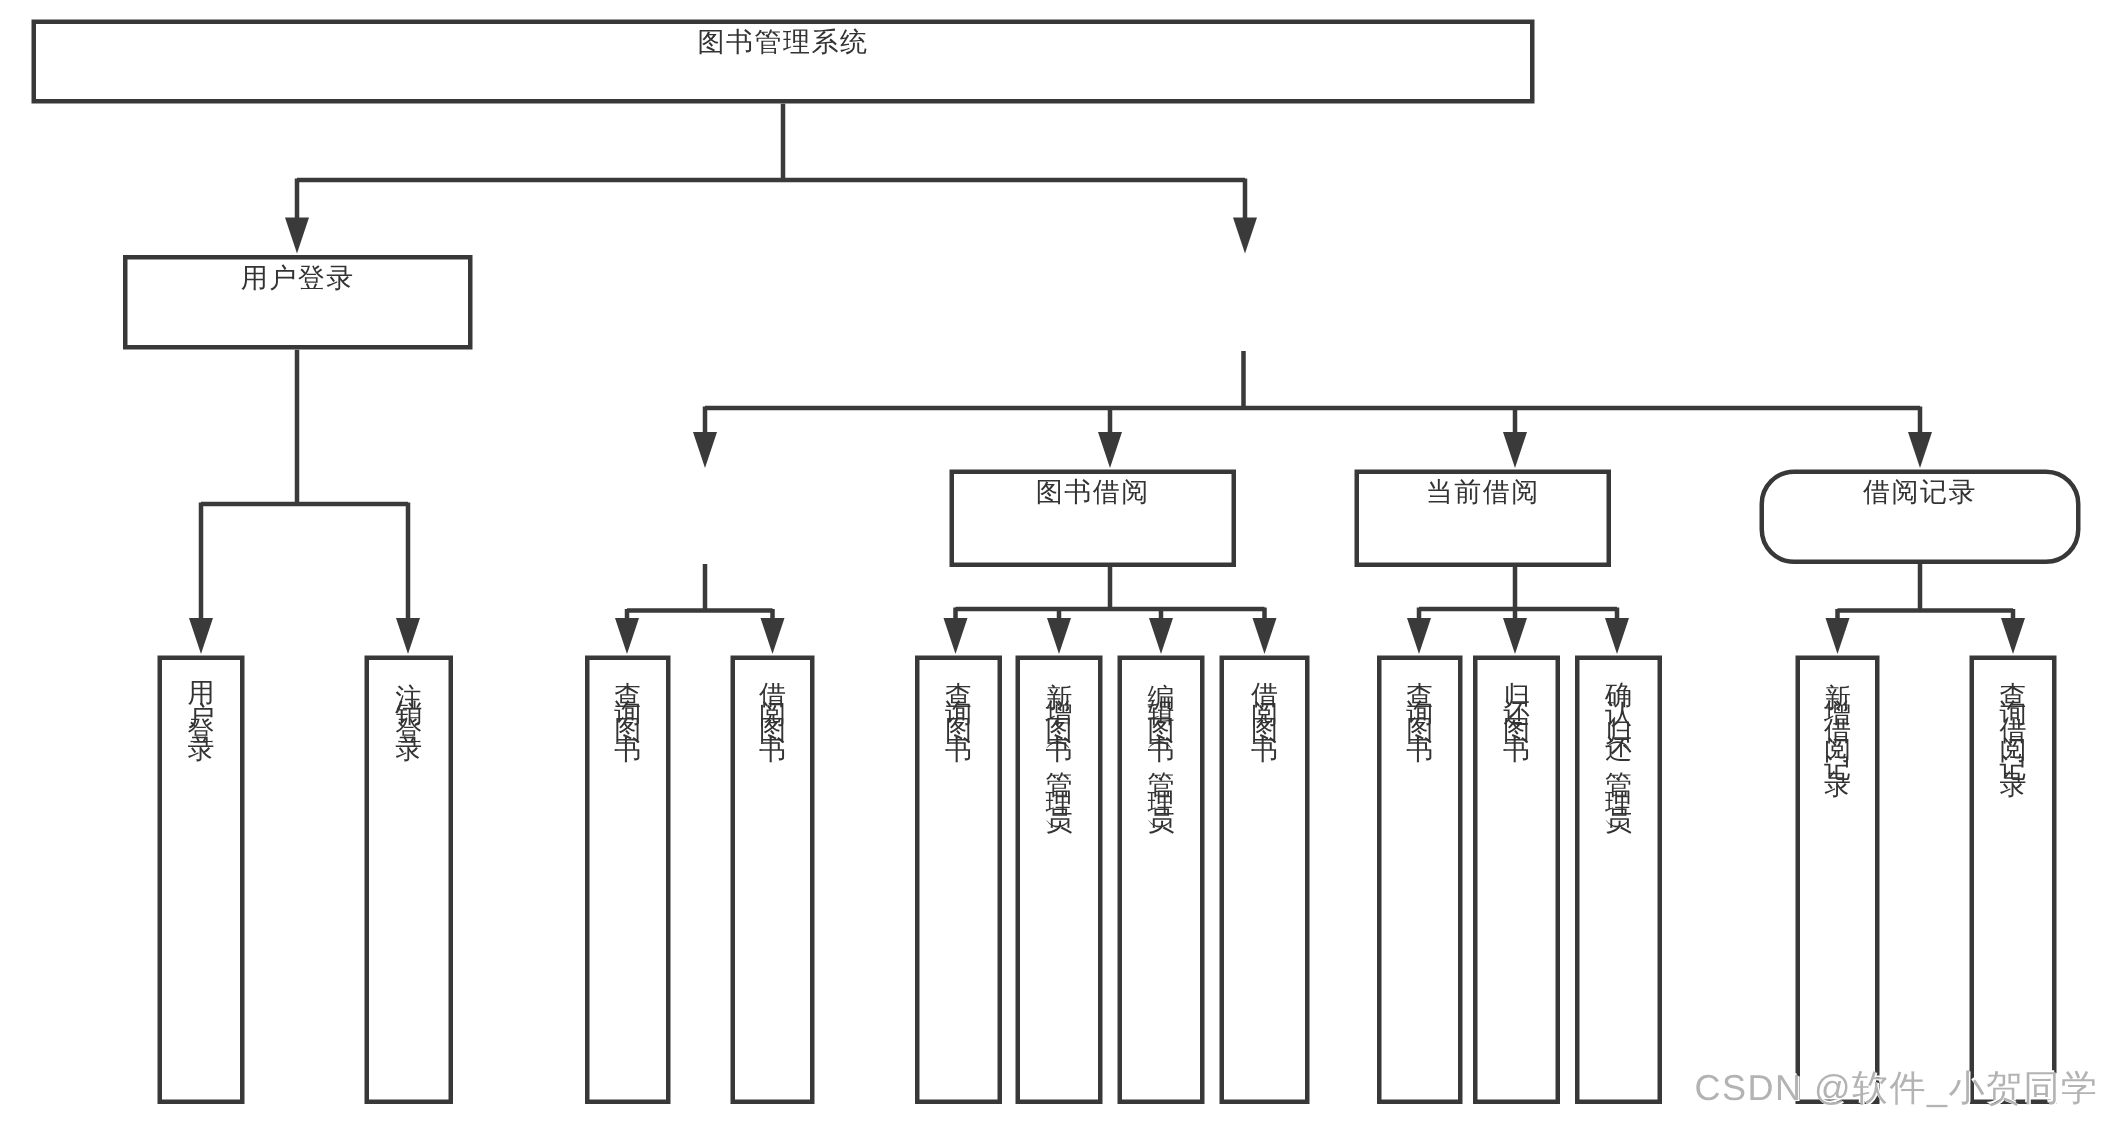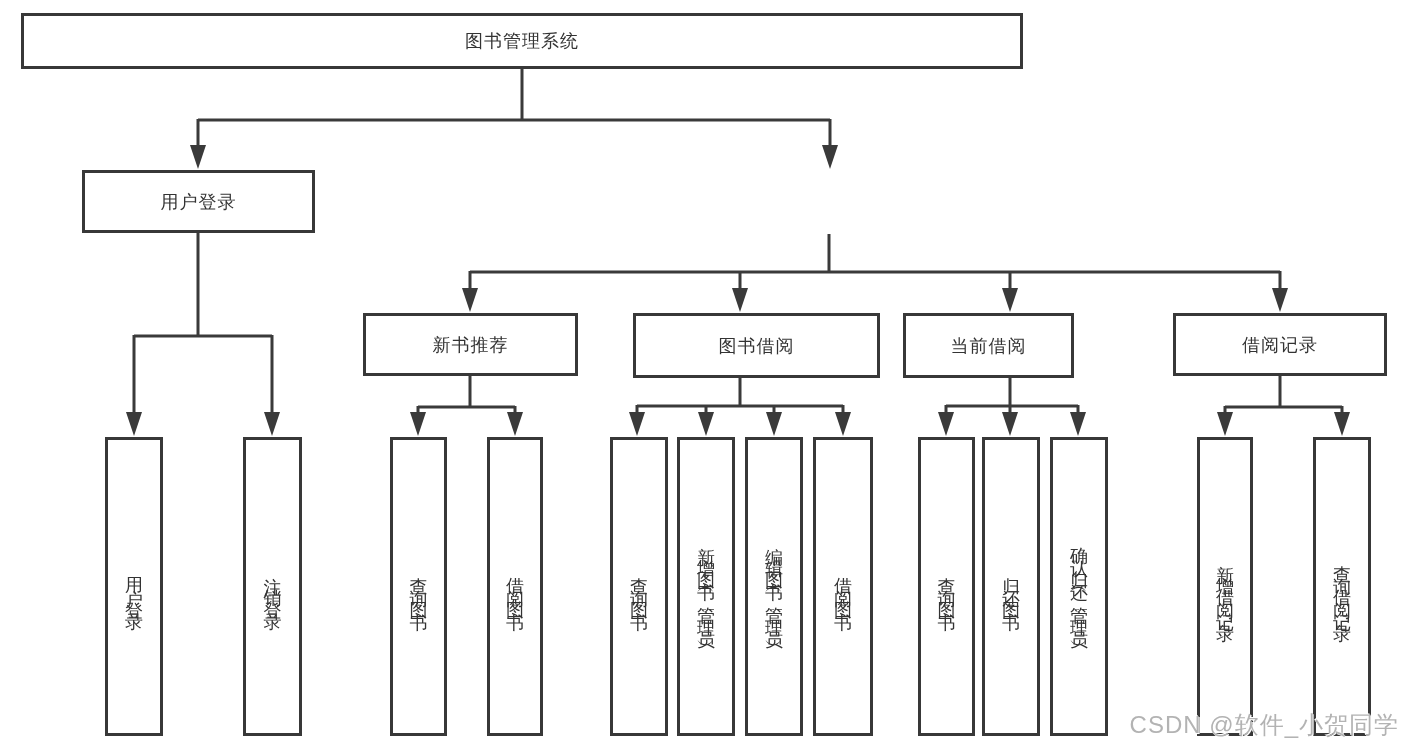--- a/index.html
+++ b/index.html
@@ -31,21 +31,20 @@
   .connectors polygon {
     fill: #3a3a3a;
     stroke: none;
   }
   .box {
     position: absolute;
     box-sizing: border-box;
     border: 3px solid #383838;
     background: #ffffff;
     display: flex;
-    align-items: center;
     justify-content: center;
     font-size: 18px;
     letter-spacing: 1px;
     white-space: nowrap;
   }
   .leaf {
     letter-spacing: 0;
   }
   .leaf .vtext {
     writing-mode: vertical-rl;
@@ -120,30 +119,27 @@
   </svg>
 
   <div class="box" style="left:21px; top:13px; width:1002px; height:56px;">
     <span>图书管理系统</span>
   </div>
 
   <div class="box" style="left:82px; top:170px; width:233px; height:63px;">
     <span>用户登录</span>
   </div>
 
-  <div class="box" style="left:363px; top:313px; width:215px; height:63px;">
-    <span>新书推荐</span>
-  </div>
-  <div class="box" style="left:633px; top:313px; width:247px; height:65px;">
+  <div class="box" style="left:633px; top:313px; width:191px; height:65px;">
     <span>图书借阅</span>
   </div>
   <div class="box" style="left:903px; top:313px; width:171px; height:65px;">
     <span>当前借阅</span>
   </div>
-  <div class="box" style="left:1173px; top:313px; width:214px; height:63px;">
+  <div class="box" style="left:1173px; top:313px; width:214px; height:63px;border-radius:23px;">
     <span>借阅记录</span>
   </div>
 
   <div class="box leaf" style="left:105px; top:437px; width:58px; height:299px;">
     <span class="vtext">用户登录</span>
   </div>
   <div class="box leaf" style="left:243px; top:437px; width:59px; height:299px;">
     <span class="vtext">注销登录</span>
   </div>
 

